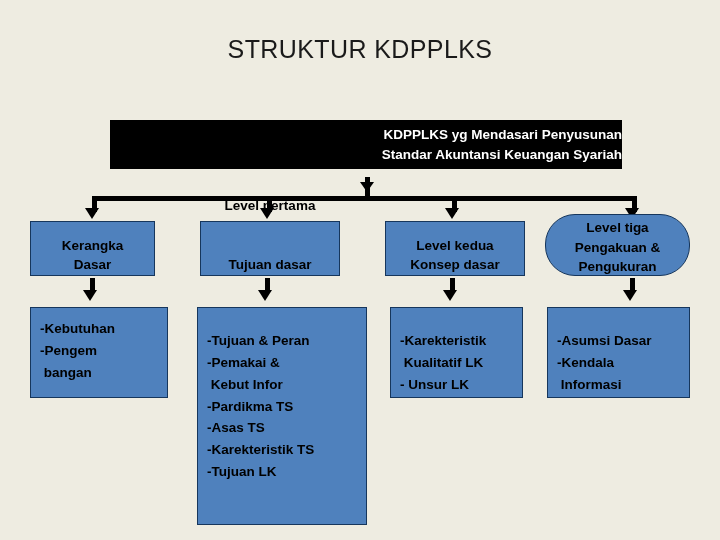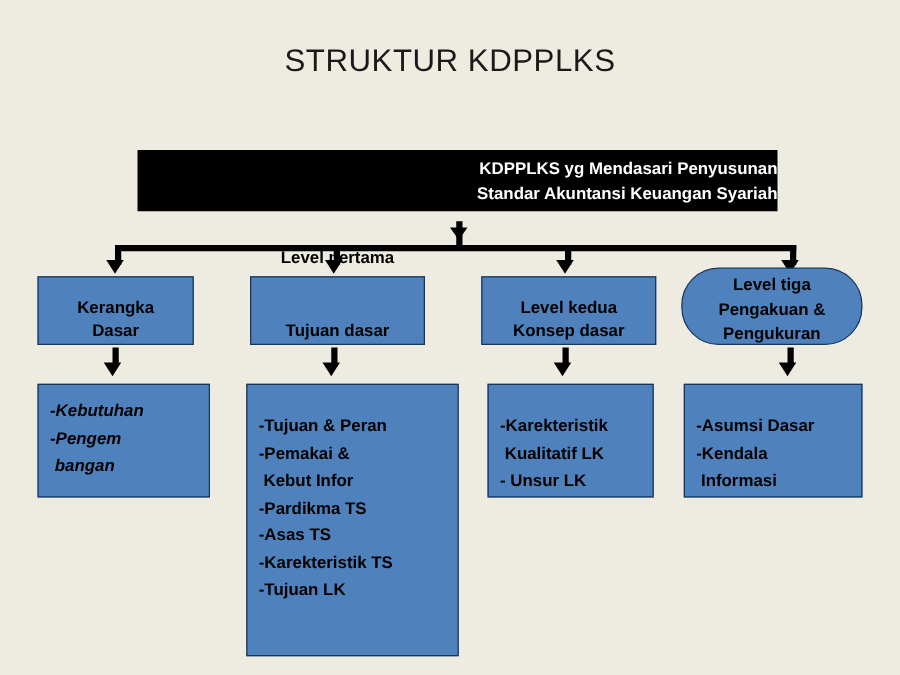--- a/index.html
+++ b/index.html
@@ -157,21 +157,21 @@
   <div class="drop-head" style="left:445px;"></div>
   <div class="drop-line" style="left:632px;"></div>
   <div class="drop-head" style="left:625px;"></div>
 
   <div class="box head" style="left:30px; top:221px; width:125px; height:55px;">
     <span class="ln">Kerangka</span>
     <span class="ln">Dasar</span>
   </div>
   <div class="mid-line" style="left:90px; top:278px;"></div>
   <div class="mid-head" style="left:83px; top:290px;"></div>
-  <div class="box body" style="left:30px; top:307px; width:138px; height:91px;font-style:italic;">
+  <div class="box body" style="left:30px; top:307px; width:138px; height:91px;">
     <span class="ln">-Kebutuhan</span>
     <span class="ln">-Pengem</span>
     <span class="ln"> bangan</span>
   </div>
 
   <div class="box head" style="left:200px; top:221px; width:140px; height:55px;gap:40px;">
     <span class="ln">Level pertama</span>
     <span class="ln">Tujuan dasar</span>
   </div>
   <div class="mid-line" style="left:265px; top:278px;"></div>

